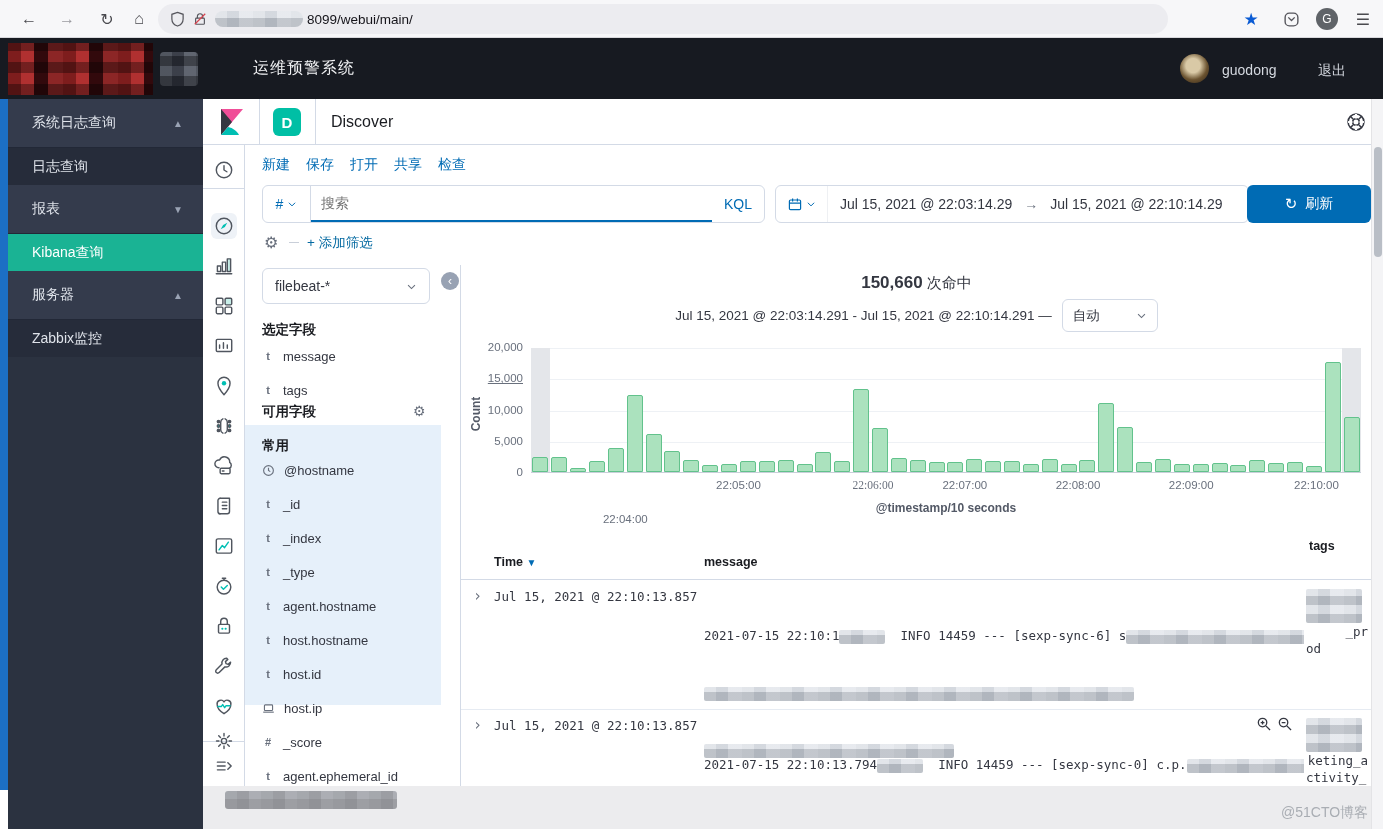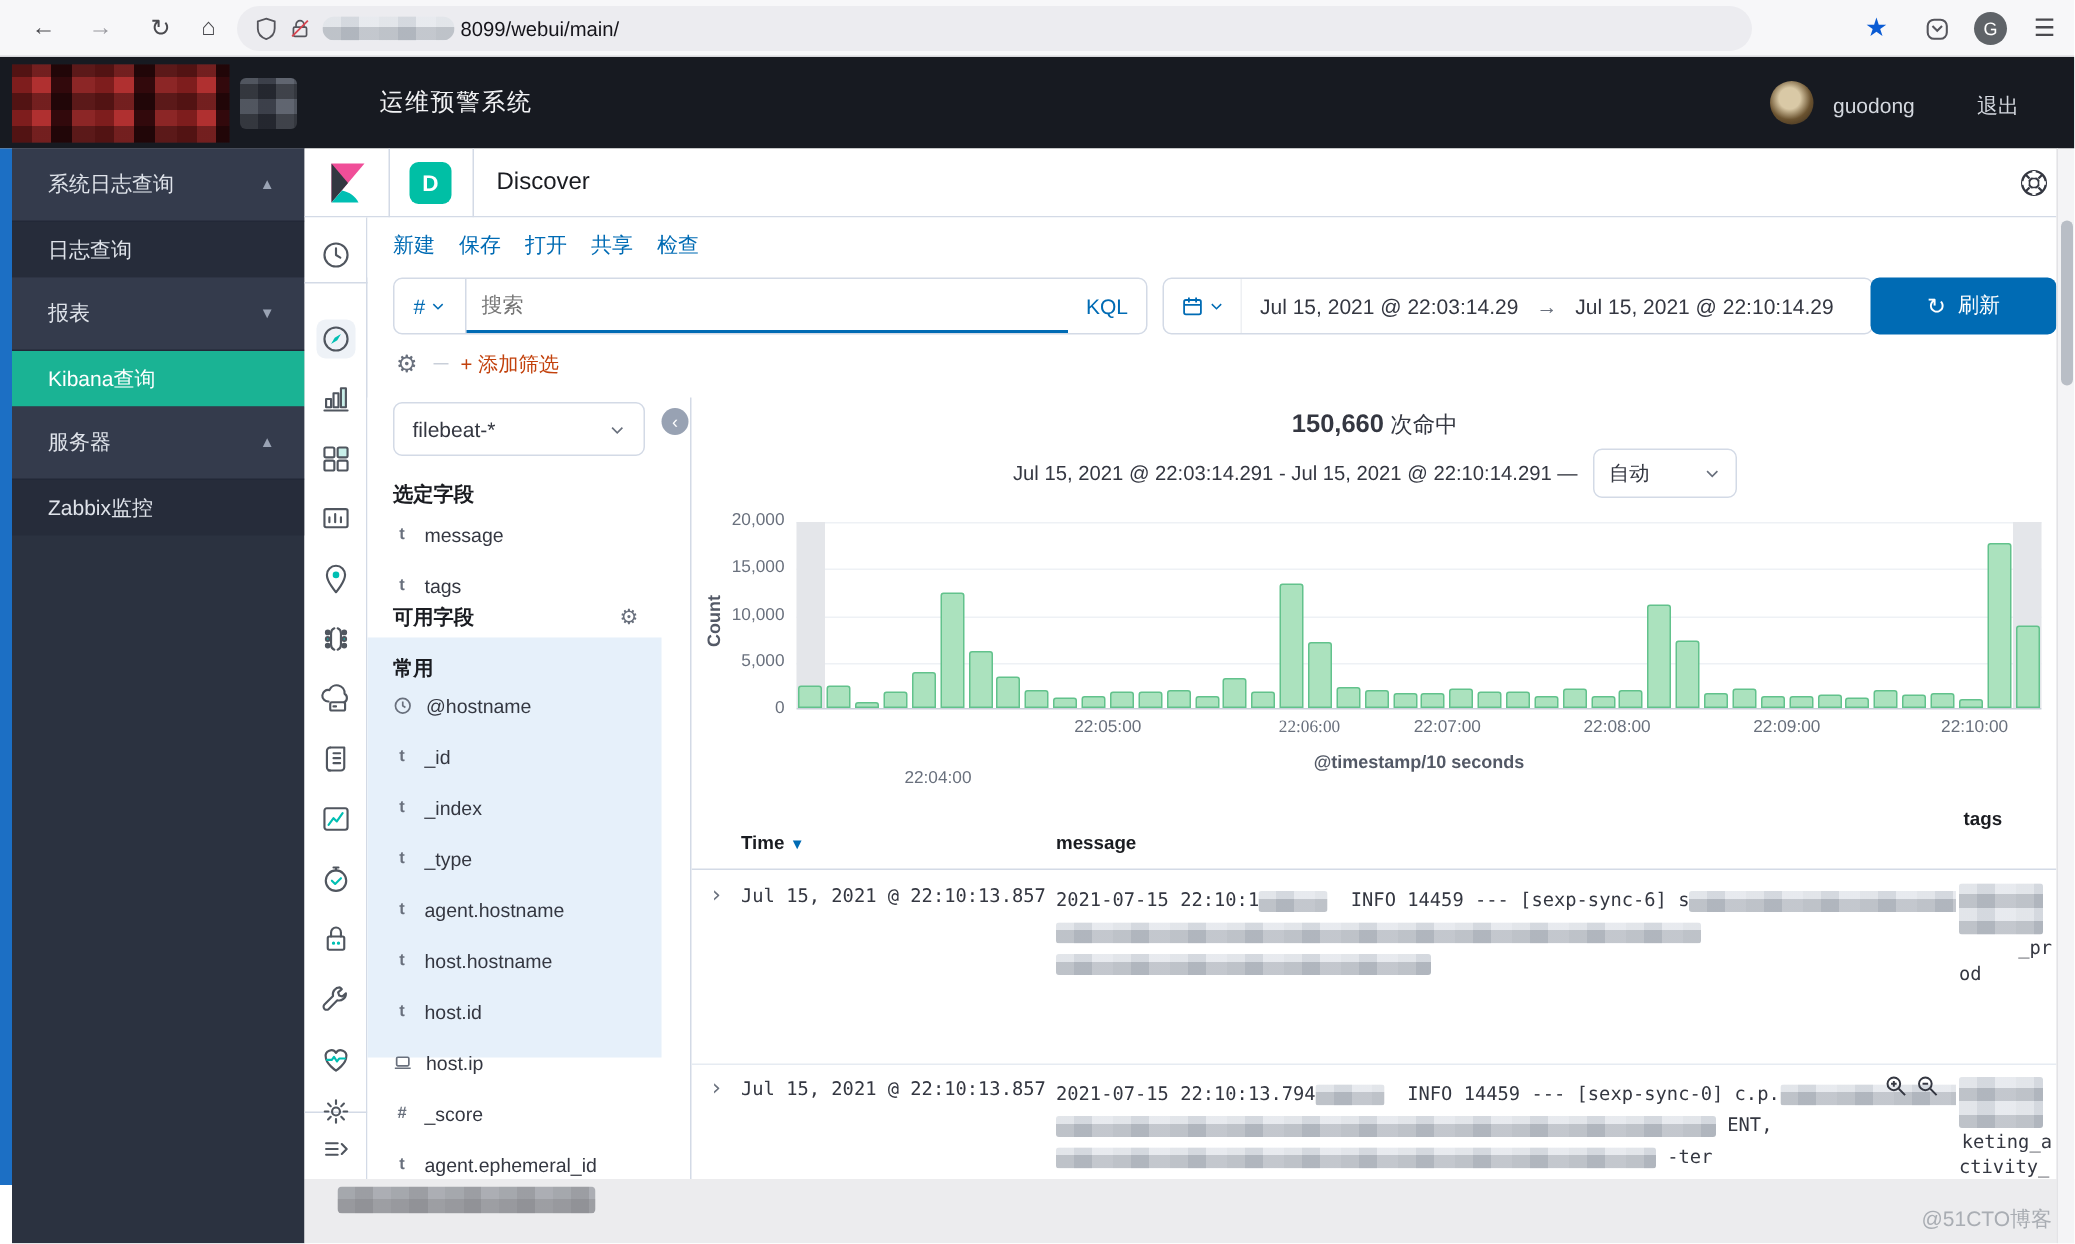--- a/index.html
+++ b/index.html
@@ -76,21 +76,21 @@
   #cal-btn{width:52px;height:100%;display:flex;align-items:center;justify-content:center;gap:3px;color:#006bb4;
     border-right:1px solid #eef0f3;cursor:pointer;}
   .date-text{font-size:14px;color:#343741;padding:0 12px;cursor:pointer;white-space:nowrap;}
   #date-arrow{color:#69707d;font-size:14px;}
   #refresh-btn{position:absolute;left:1002px;top:0;width:124px;height:38px;background:#006bb4;border-radius:6px;
     color:#fff;font-size:14px;display:flex;align-items:center;justify-content:center;gap:8px;cursor:pointer;}
 
   #k-filterrow{left:245px;top:225px;width:1126px;height:40px;}
   #filter-gear{position:absolute;left:19px;top:8px;font-size:16px;color:#69707d;cursor:pointer;}
   #filter-dash{position:absolute;left:44px;top:17px;width:10px;height:1px;background:#c9cfd9;}
-  #add-filter{position:absolute;left:62px;top:9px;color:#c2410c;font-size:13.5px;cursor:pointer;}
+  #add-filter{position:absolute;left:62px;top:9px;color:#0369a1;font-size:13.5px;cursor:pointer;}
 
   
   #k-sidebar{left:245px;top:265px;width:215px;height:521px;background:#fff;}
   #index-select{position:absolute;left:17px;top:3px;width:168px;height:36px;border:1px solid #d3dae6;border-radius:6px;
     display:flex;align-items:center;justify-content:space-between;padding:0 12px;font-size:14px;color:#343741;cursor:pointer;background:#fff;}
   #sidebar-collapse{position:absolute;left:196px;top:7px;width:18px;height:18px;border-radius:50%;background:#98a2b3;
     color:#fff;font-size:12px;display:flex;align-items:center;justify-content:center;cursor:pointer;}
   .field-heading{position:absolute;left:17px;font-size:13.5px;font-weight:bold;color:#1a1c21;}
   #avail-gear{position:absolute;left:168px;top:138px;font-size:14px;color:#69707d;cursor:pointer;}
   #popular-block{position:absolute;left:0;top:160px;width:196px;height:280px;background:#e6f0fa;}
@@ -120,21 +120,21 @@
   
   #tbl-header{position:absolute;left:0;top:268px;width:911px;height:47px;border-bottom:1px solid #d3dae6;}
   .th{position:absolute;font-size:12.5px;font-weight:bold;color:#1a1c21;}
   #sort-arrow{color:#006bb4;font-size:10px;}
   .doc-row{position:absolute;left:0;width:911px;border-bottom:1px solid #e6ebf2;}
   .row-chevron{position:absolute;left:12px;top:6px;font-size:15px;color:#69707d;cursor:pointer;}
   .cell-time{position:absolute;left:33px;top:8px;font-size:12.5px;color:#343741;}
   .cell-msg{position:absolute;left:243px;top:8px;width:600px;font-size:12.5px;color:#343741;line-height:21px;}
   .cell-tags{position:absolute;left:845px;top:8px;width:62px;font-size:12.5px;color:#343741;line-height:17px;}
   .blur{display:inline-block;vertical-align:middle;height:14px;}
-  .msg-line{white-space:nowrap;overflow:hidden;}
+  .msg-line{white-space:nowrap;overflow:hidden;margin-top:36px;}
   .mag-icons{position:absolute;left:795px;top:6px;display:flex;gap:6px;}
 
   
   #bottom-strip{left:203px;top:786px;width:1180px;height:43px;background:#ececee;}
   #status-blob{position:absolute;left:22px;top:5px;width:172px;height:18px;}
   #watermark{position:absolute;left:1078px;top:18px;font-size:14px;color:#a9adb3;}
 
   
   #v-scrollbar{left:1371px;top:99px;width:12px;height:730px;background:#f4f4f6;border-left:1px solid #e3e3e6;}
   #v-thumb{position:absolute;left:2px;top:48px;width:8px;height:110px;background:#b9bec6;border-radius:4px;}
@@ -616,21 +616,21 @@
           </div>
           <div class="bar-slot" style="left: 792.273px; width: 18.8636px;">
             <div class="bar" style="height: 110px; background: rgb(171, 226, 190); border-color: rgb(98, 194, 140);"></div>
           </div>
           <div class="bar-slot partial" style="left: 811.136px; width: 18.8636px;">
             <div class="bar" style="height: 55px; background: rgb(171, 226, 190); border-color: rgb(98, 194, 140);"></div>
           </div>
         </div>
       <div id="xaxis-title">@timestamp/10 seconds</div>
     <div class="ytick" style="top: 12px; left: 4px;">20,000</div>
-        <div class="ytick" style="top: 43.25px; left: 4px;">15,000</div>
+        <div class="ytick" style="top: 43.25px; left: 4px; text-decoration: underline;">15,000</div>
         <div class="ytick" style="top: 74.5px; left: 4px;">10,000</div>
         <div class="ytick" style="top: 105.75px; left: 4px;">5,000</div>
         <div class="ytick" style="top: 137px; left: 4px;">0</div>
         <div class="xtick" style="left: 164.318px; margin-top: 34px;">22:04:00</div>
         <div class="xtick" style="left: 277.5px;">22:05:00</div>
         <div class="xtick" style="left: 412px; font-family: Liberation Serif, serif;">22:06:00</div>
         <div class="xtick" style="left: 503.864px;">22:07:00</div>
         <div class="xtick" style="left: 617.045px;">22:08:00</div>
         <div class="xtick" style="left: 730.227px;">22:09:00</div>
         <div class="xtick" style="left: 843.409px; margin-left: 12px;">22:10:00</div>

